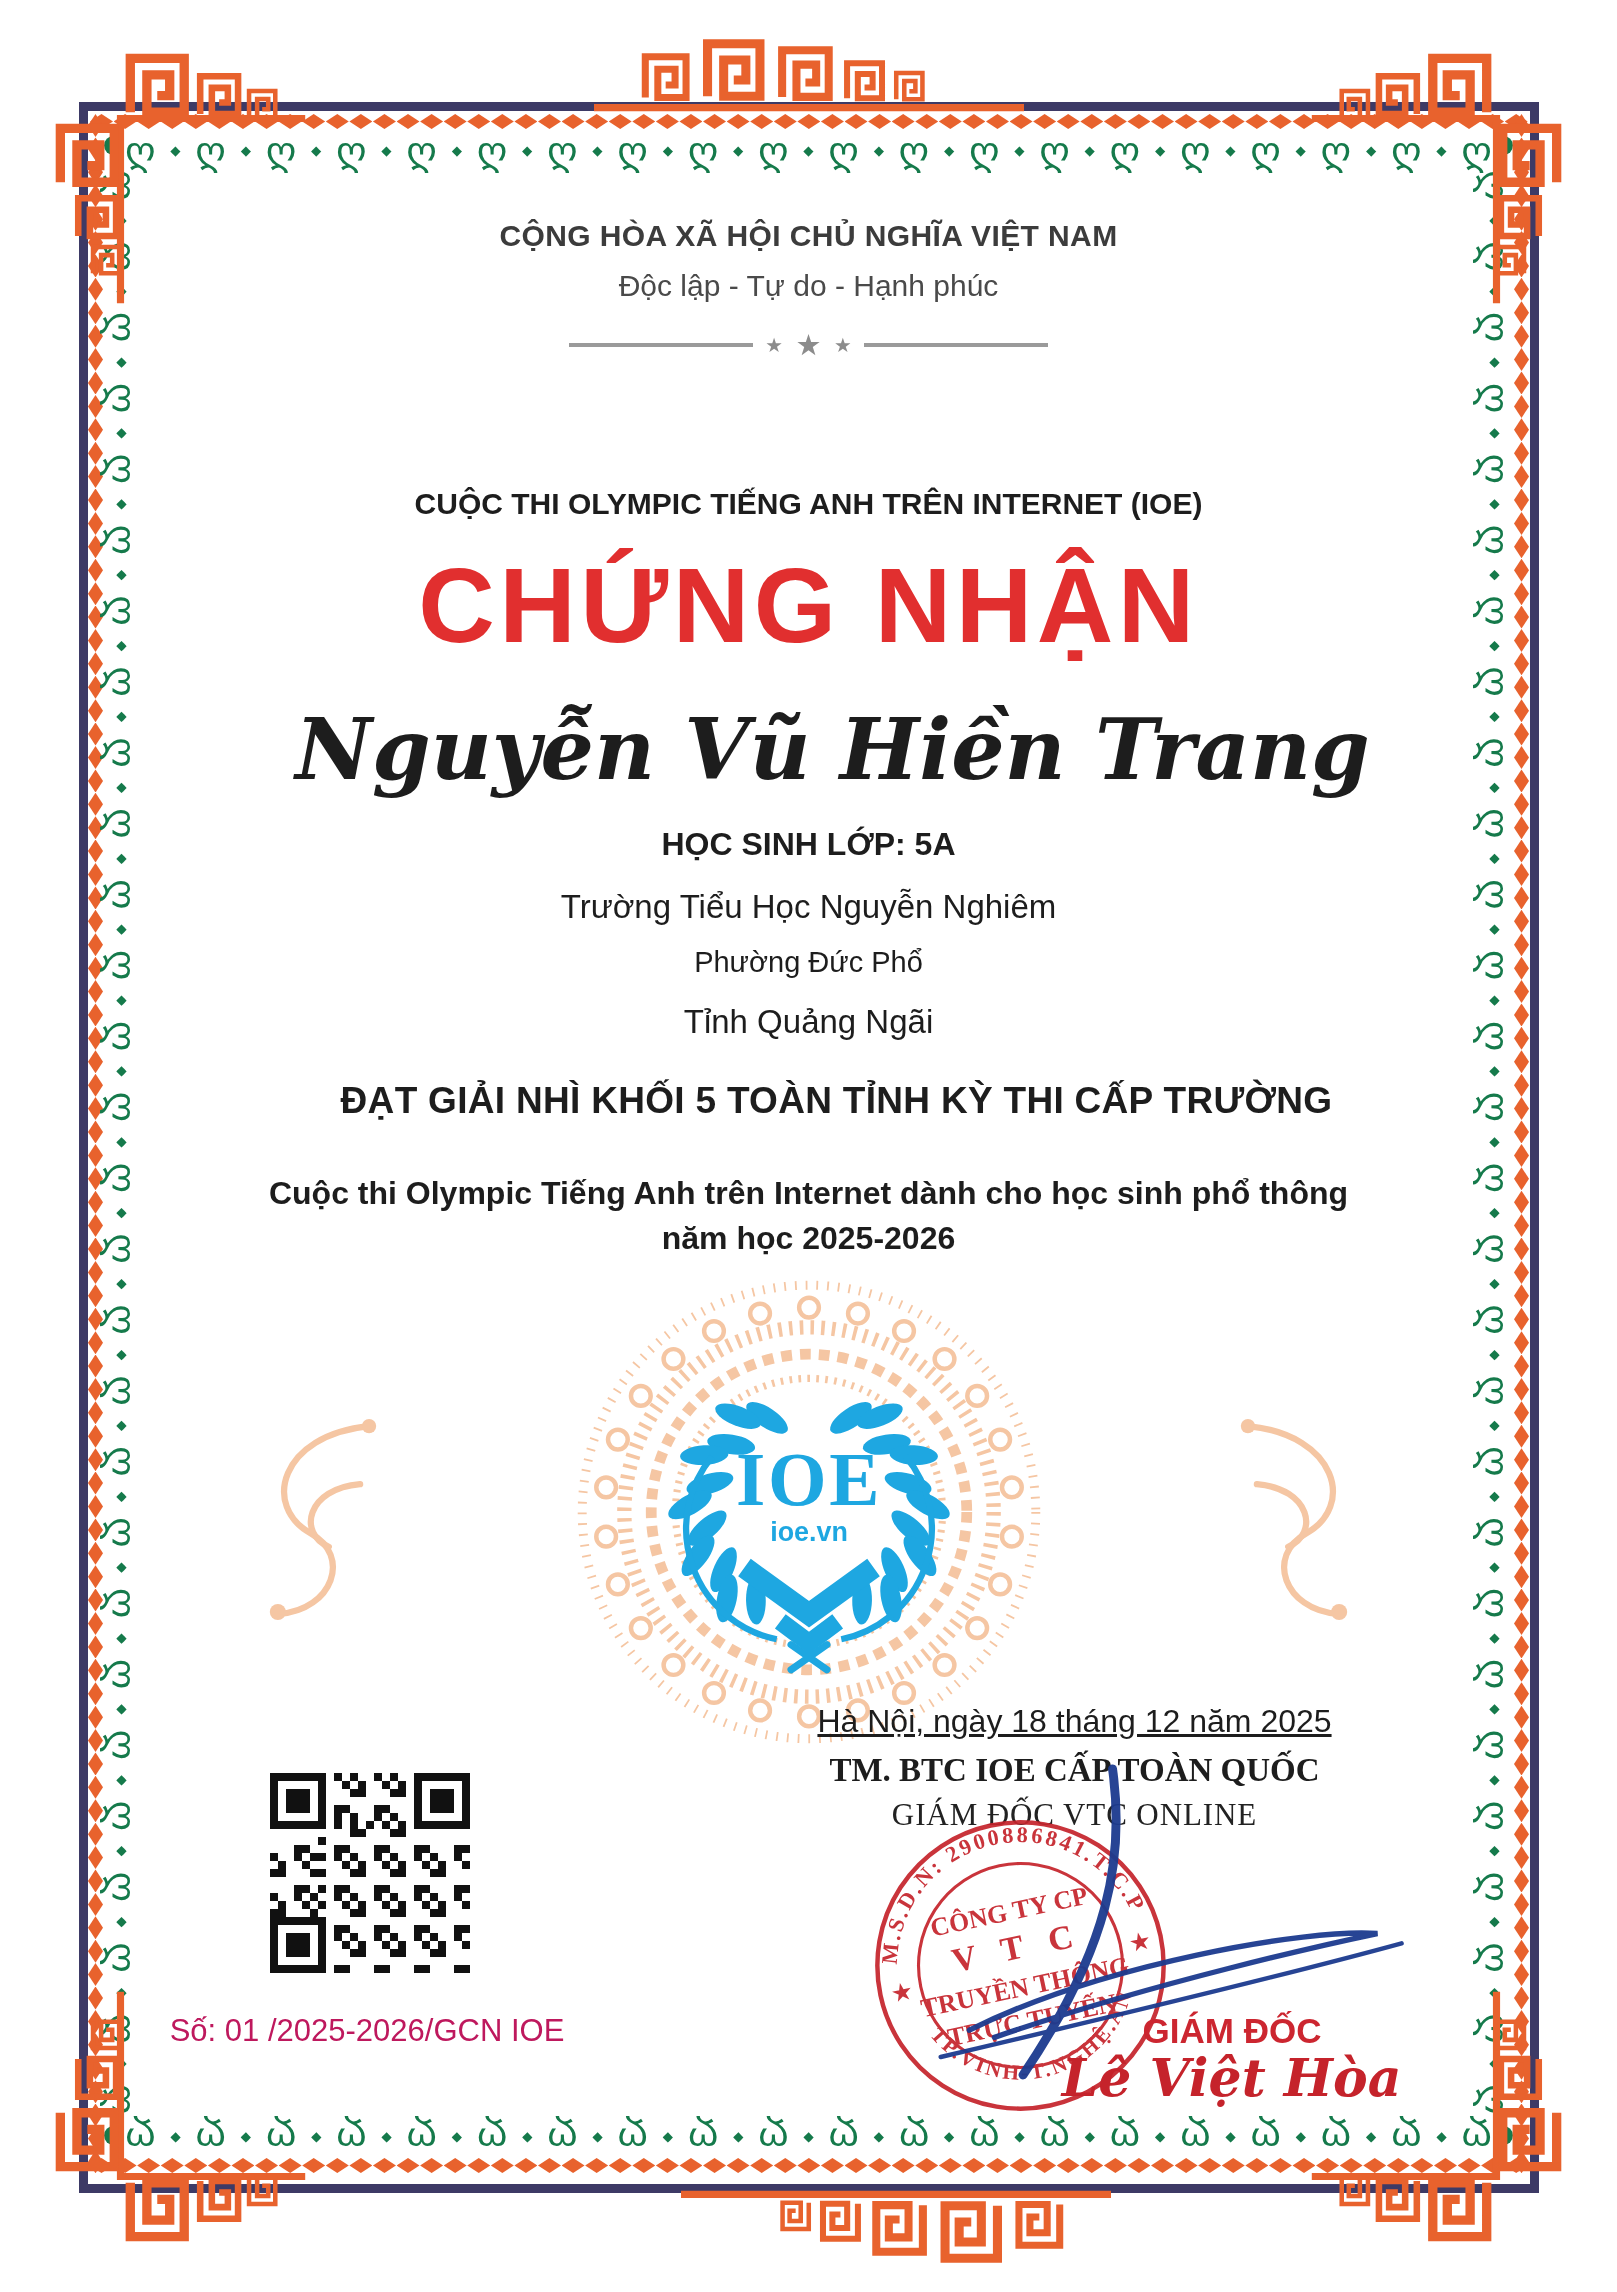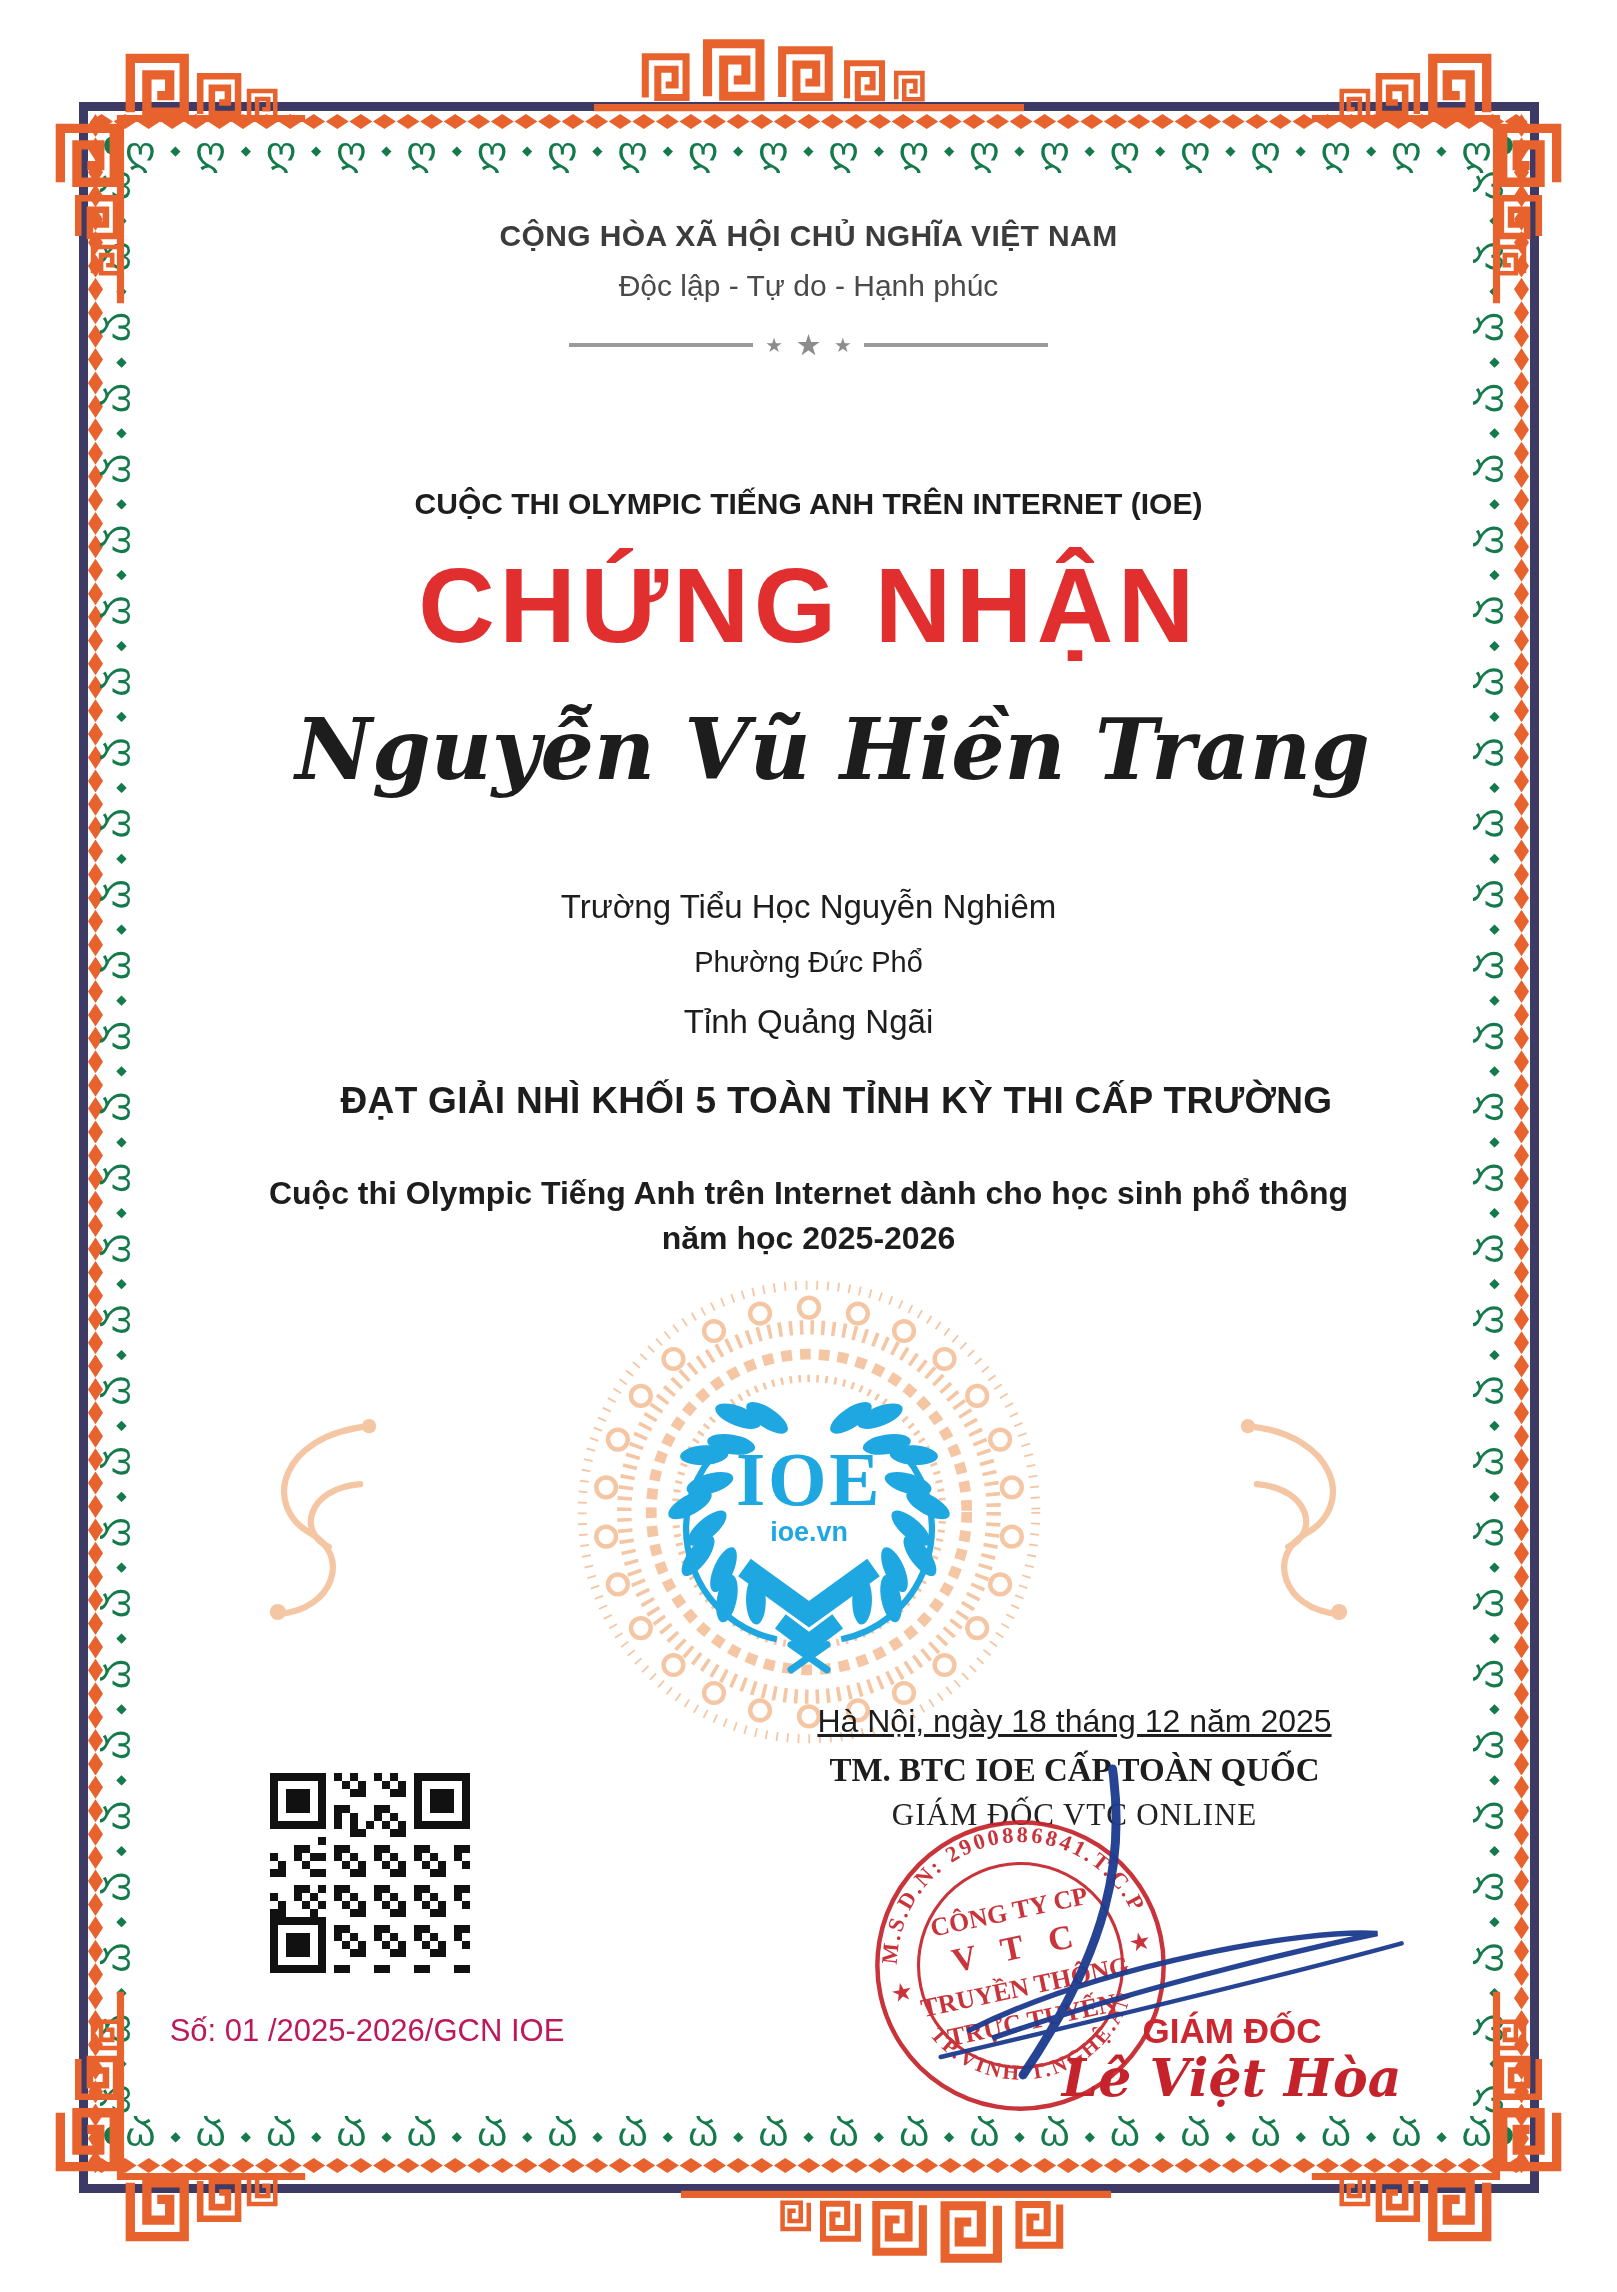--- a/index.html
+++ b/index.html
@@ -654,20 +654,21 @@
     <span class="s2">★</span>
     <span class="s3">★</span>
     <span class="bar"></span>
   </div>
 
   <div class="abs ctr h-org2">CUỘC THI OLYMPIC TIẾNG ANH TRÊN INTERNET (IOE)</div>
 
   <div class="abs ctr title">CHỨNG NHẬN</div>
 
   <div class="abs ctr r-name">Nguyễn Vũ Hiền Trang</div>
+  <div class="abs ctr r-class">HỌC SINH LỚP: 5A</div>
   <div class="abs ctr r-school">Trường Tiểu Học Nguyễn Nghiêm</div>
   <div class="abs ctr r-ward">Phường Đức Phổ</div>
   <div class="abs ctr r-prov">Tỉnh Quảng Ngãi</div>
 
   <div class="abs ctr award">ĐẠT GIẢI NHÌ KHỐI 5 TOÀN TỈNH KỲ THI CẤP TRƯỜNG</div>
   <div class="abs ctr comp1">Cuộc thi Olympic Tiếng Anh trên Internet dành cho học sinh phổ thông</div>
   <div class="abs ctr comp2">năm học 2025-2026</div>
 
   <svg class="flourish fl-l" viewBox="0 0 170 260">
     <g fill="none" stroke="#F5C6A3" stroke-width="7" stroke-linecap="round">

